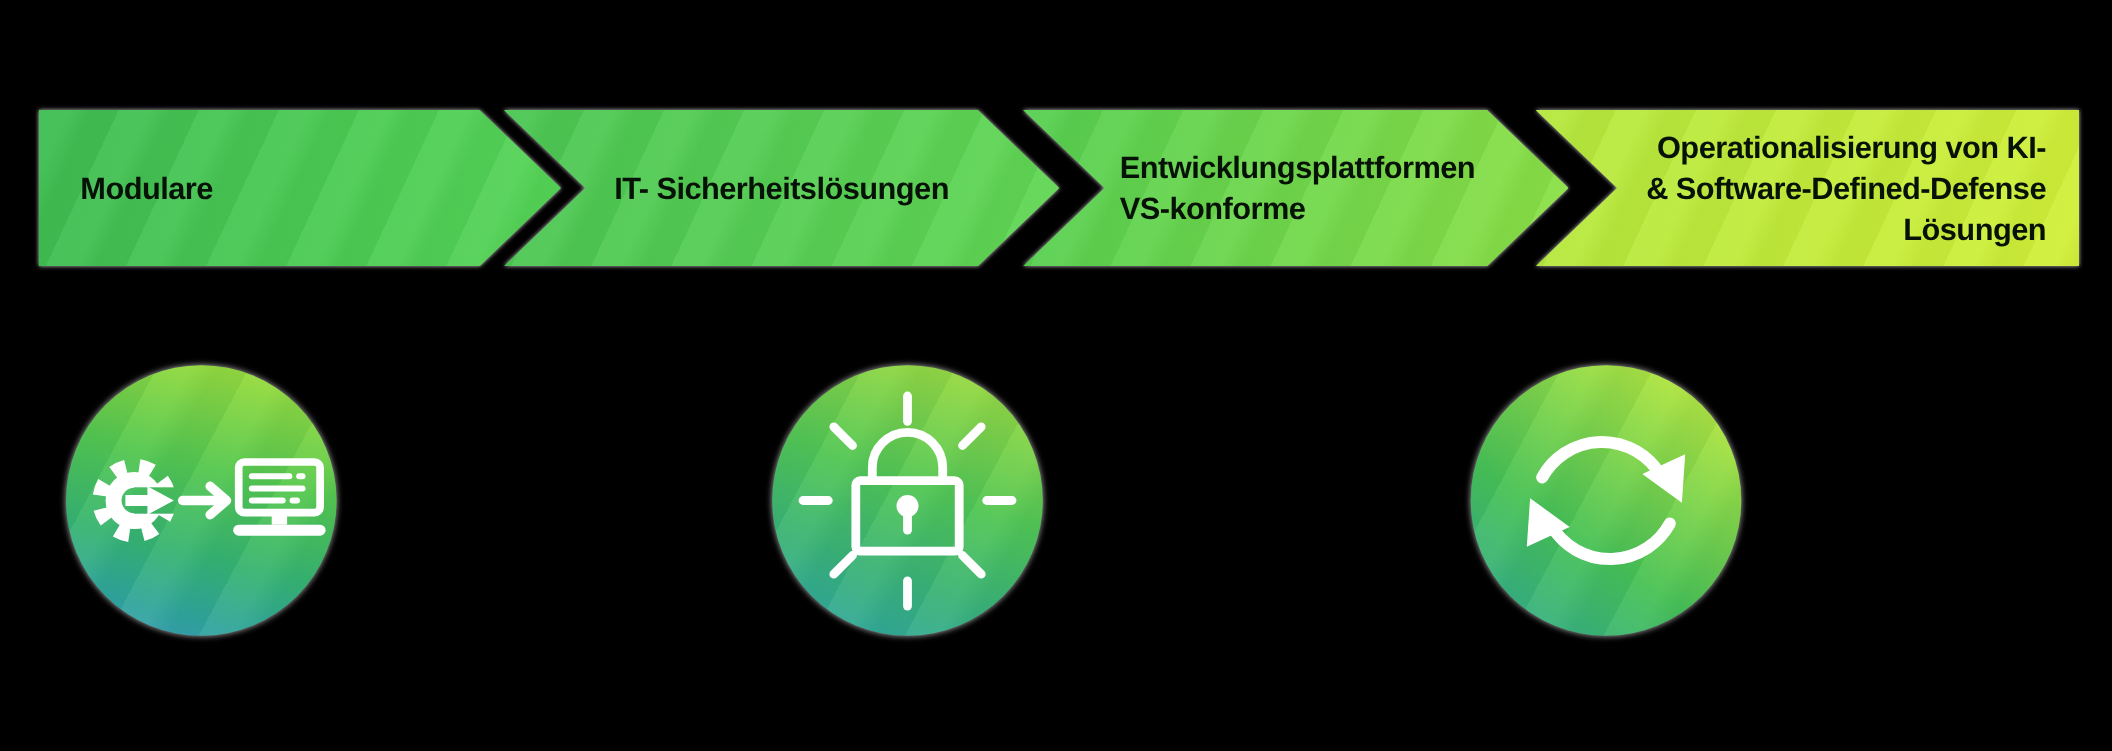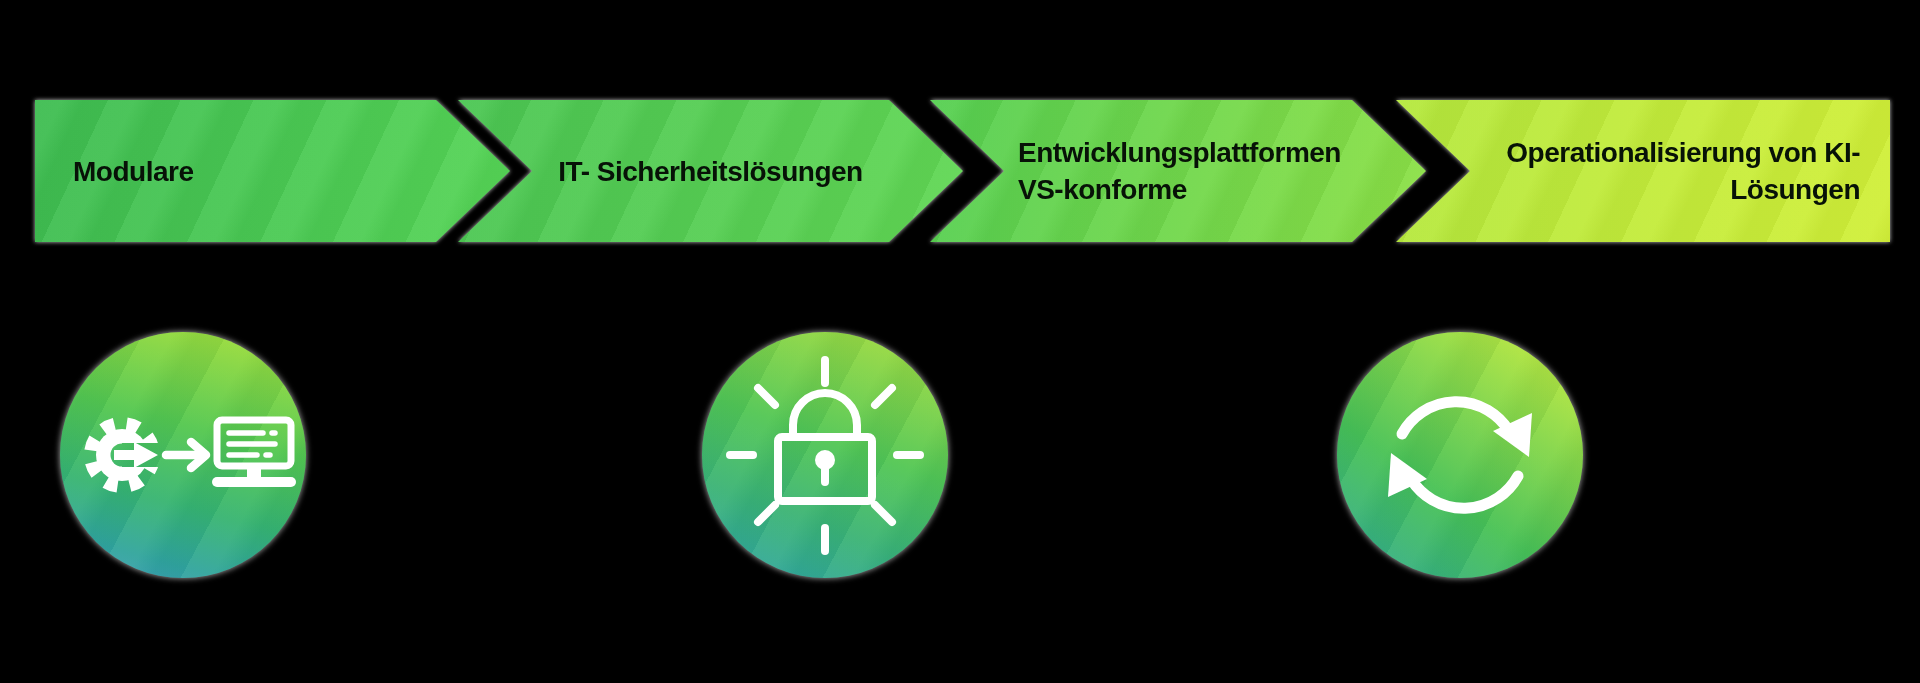--- a/index.html
+++ b/index.html
@@ -128,20 +128,21 @@
   <div class="banner-wrap bw3">
     <div class="banner b3">
       <span>Entwicklungsplattformen</span>
       <span>VS-konforme</span>
     </div>
   </div>
 
   <div class="banner-wrap bw4">
     <div class="banner b4">
       <span>Operationalisierung von KI-</span>
+      <span>&amp; Software-Defined-Defense</span>
       <span>Lösungen</span>
     </div>
   </div>
 
   <div class="badge-wrap cw1">
     <div class="badge c1">
       <svg viewBox="0 0 246 246" xmlns="http://www.w3.org/2000/svg">
         <defs>
           <mask id="gearHole">
             <rect x="0" y="0" width="246" height="246" fill="#fff"></rect>

